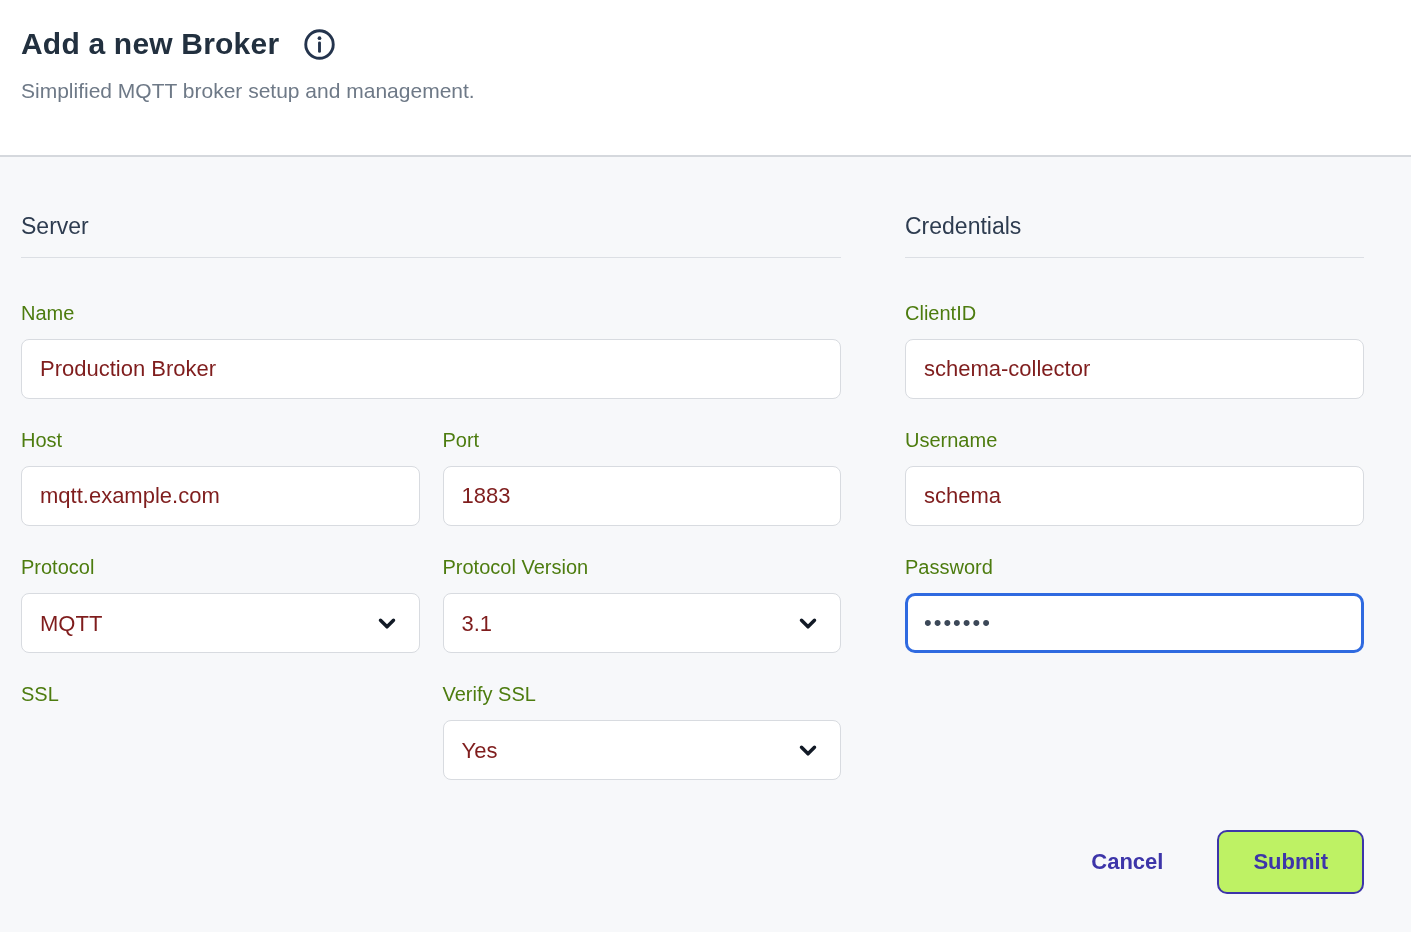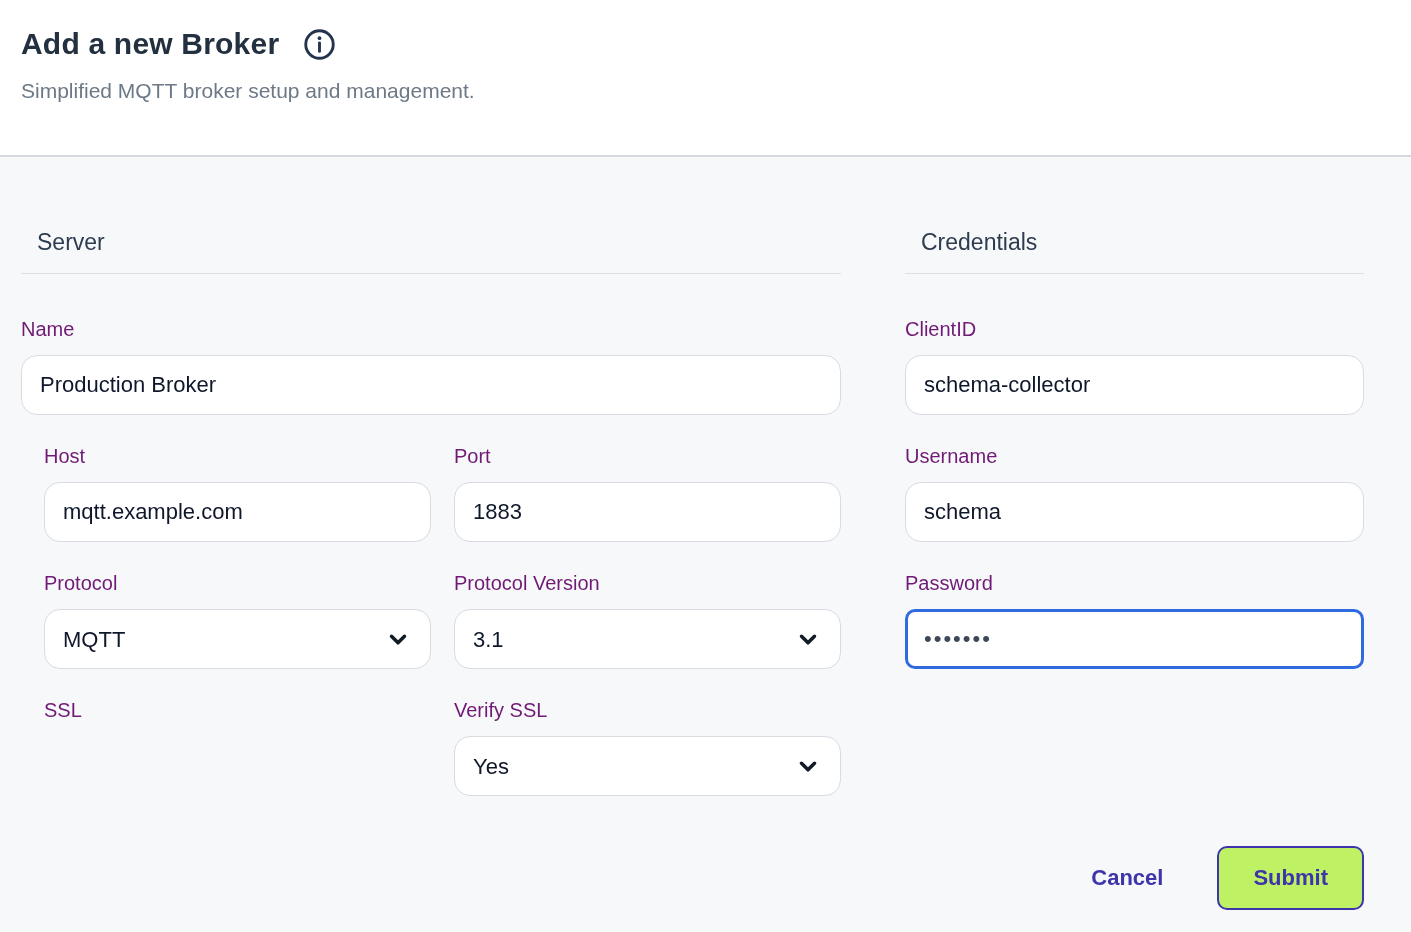--- a/index.html
+++ b/index.html
@@ -47,55 +47,54 @@
   }
 
   
   .form-area {
     display: grid;
     grid-template-columns: 820px 459px;
     column-gap: 64px;
     padding: 54px 47px 0 21px;
   }
   .section-title {
-    margin: 16px;
+    margin: 0;
     font-size: 23px;
     font-weight: 400;
     color: #2e3c50;
     line-height: 30px;
   }
   .section-divider {
     border: none;
     border-top: 1px solid #dcdfe4;
     margin: 16px 0 0 0;
   }
   .field { margin-top: 28px; }
   .field.first { margin-top: 42px; }
   .field-label {
     display: block;
     font-size: 20px;
-    color: #701a75;
+    color: #4d7c0f;
     margin-bottom: 13px;
     line-height: 26px;
   }
   .two-col {
     display: grid;
     grid-template-columns: 1fr 1fr;
     column-gap: 23px;
-    margin-left: 23px;
   }
   .text-input, .select-input {
     width: 100%;
     height: 60px;
     background: #ffffff;
     border: 1px solid #d8dbe0;
-    border-radius: 16px;
+    border-radius: 8px;
     padding: 0 18px;
     font-size: 22px;
-    color: #0f172a;
+    color: #7f1d1d;
     font-family: "Liberation Sans", sans-serif;
     outline: none;
   }
   .select-wrap { position: relative; }
   .select-input {
     appearance: none;
     -webkit-appearance: none;
     padding-right: 60px;
     cursor: pointer;
   }

